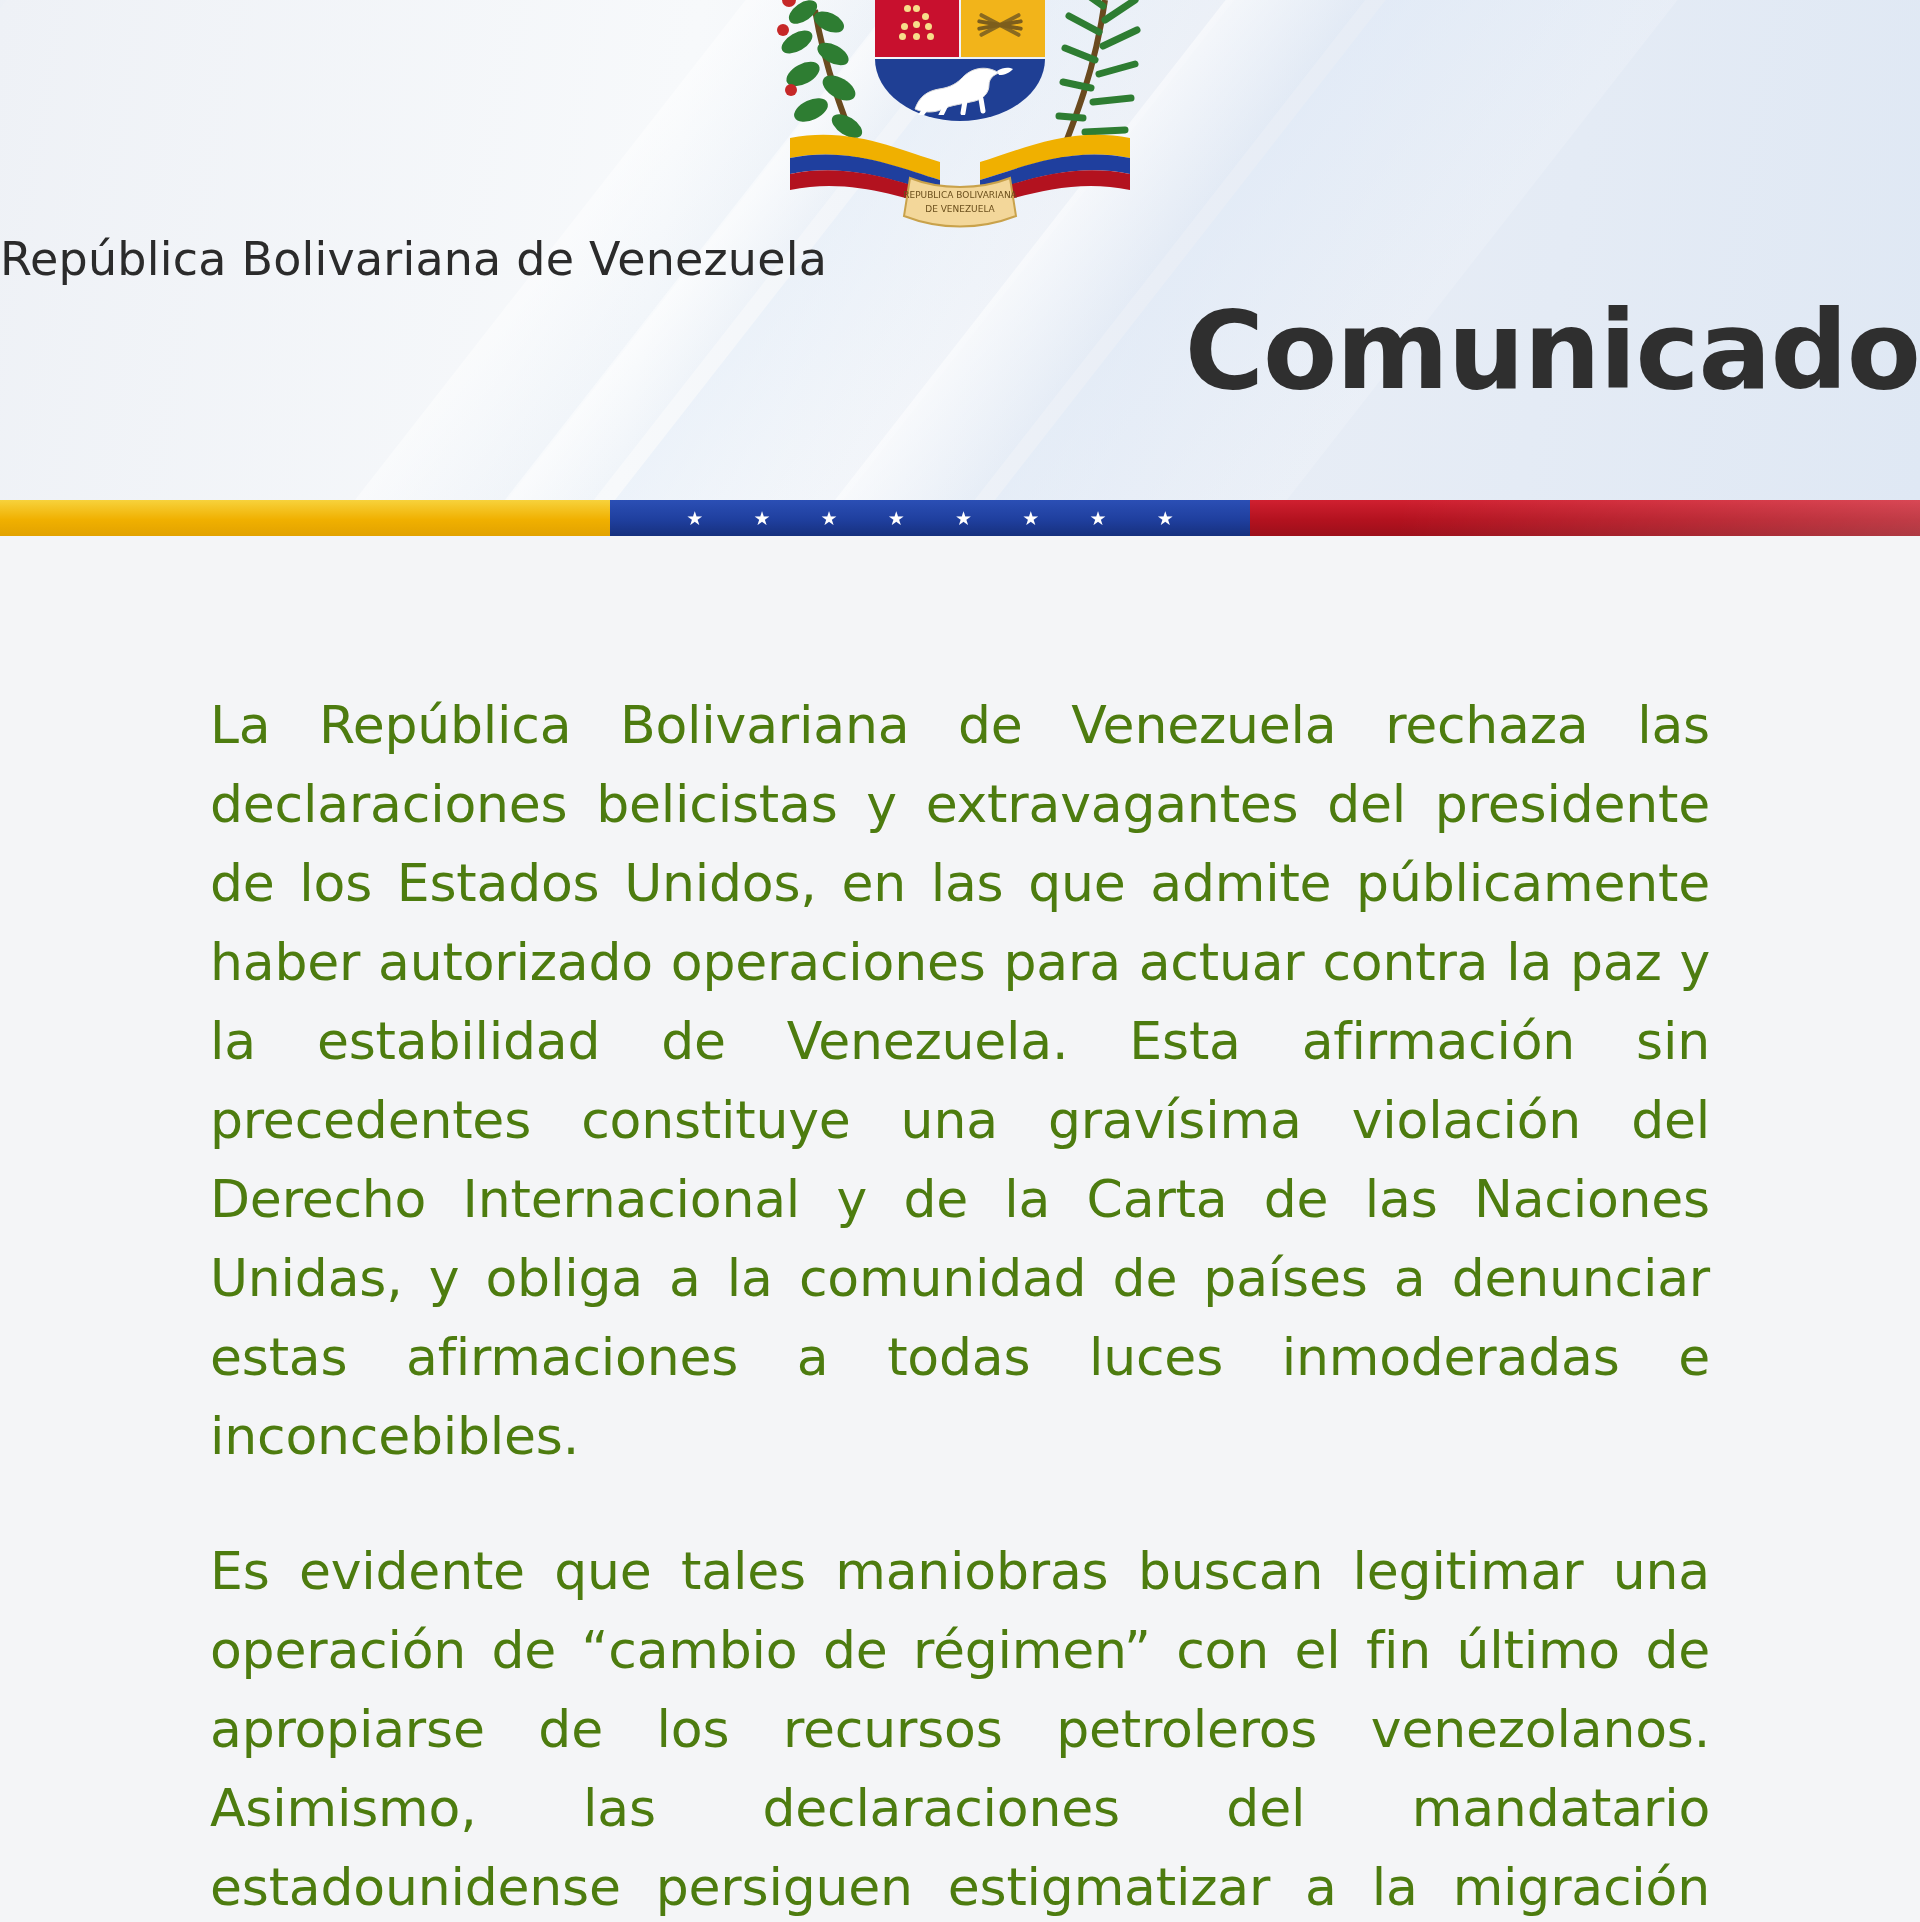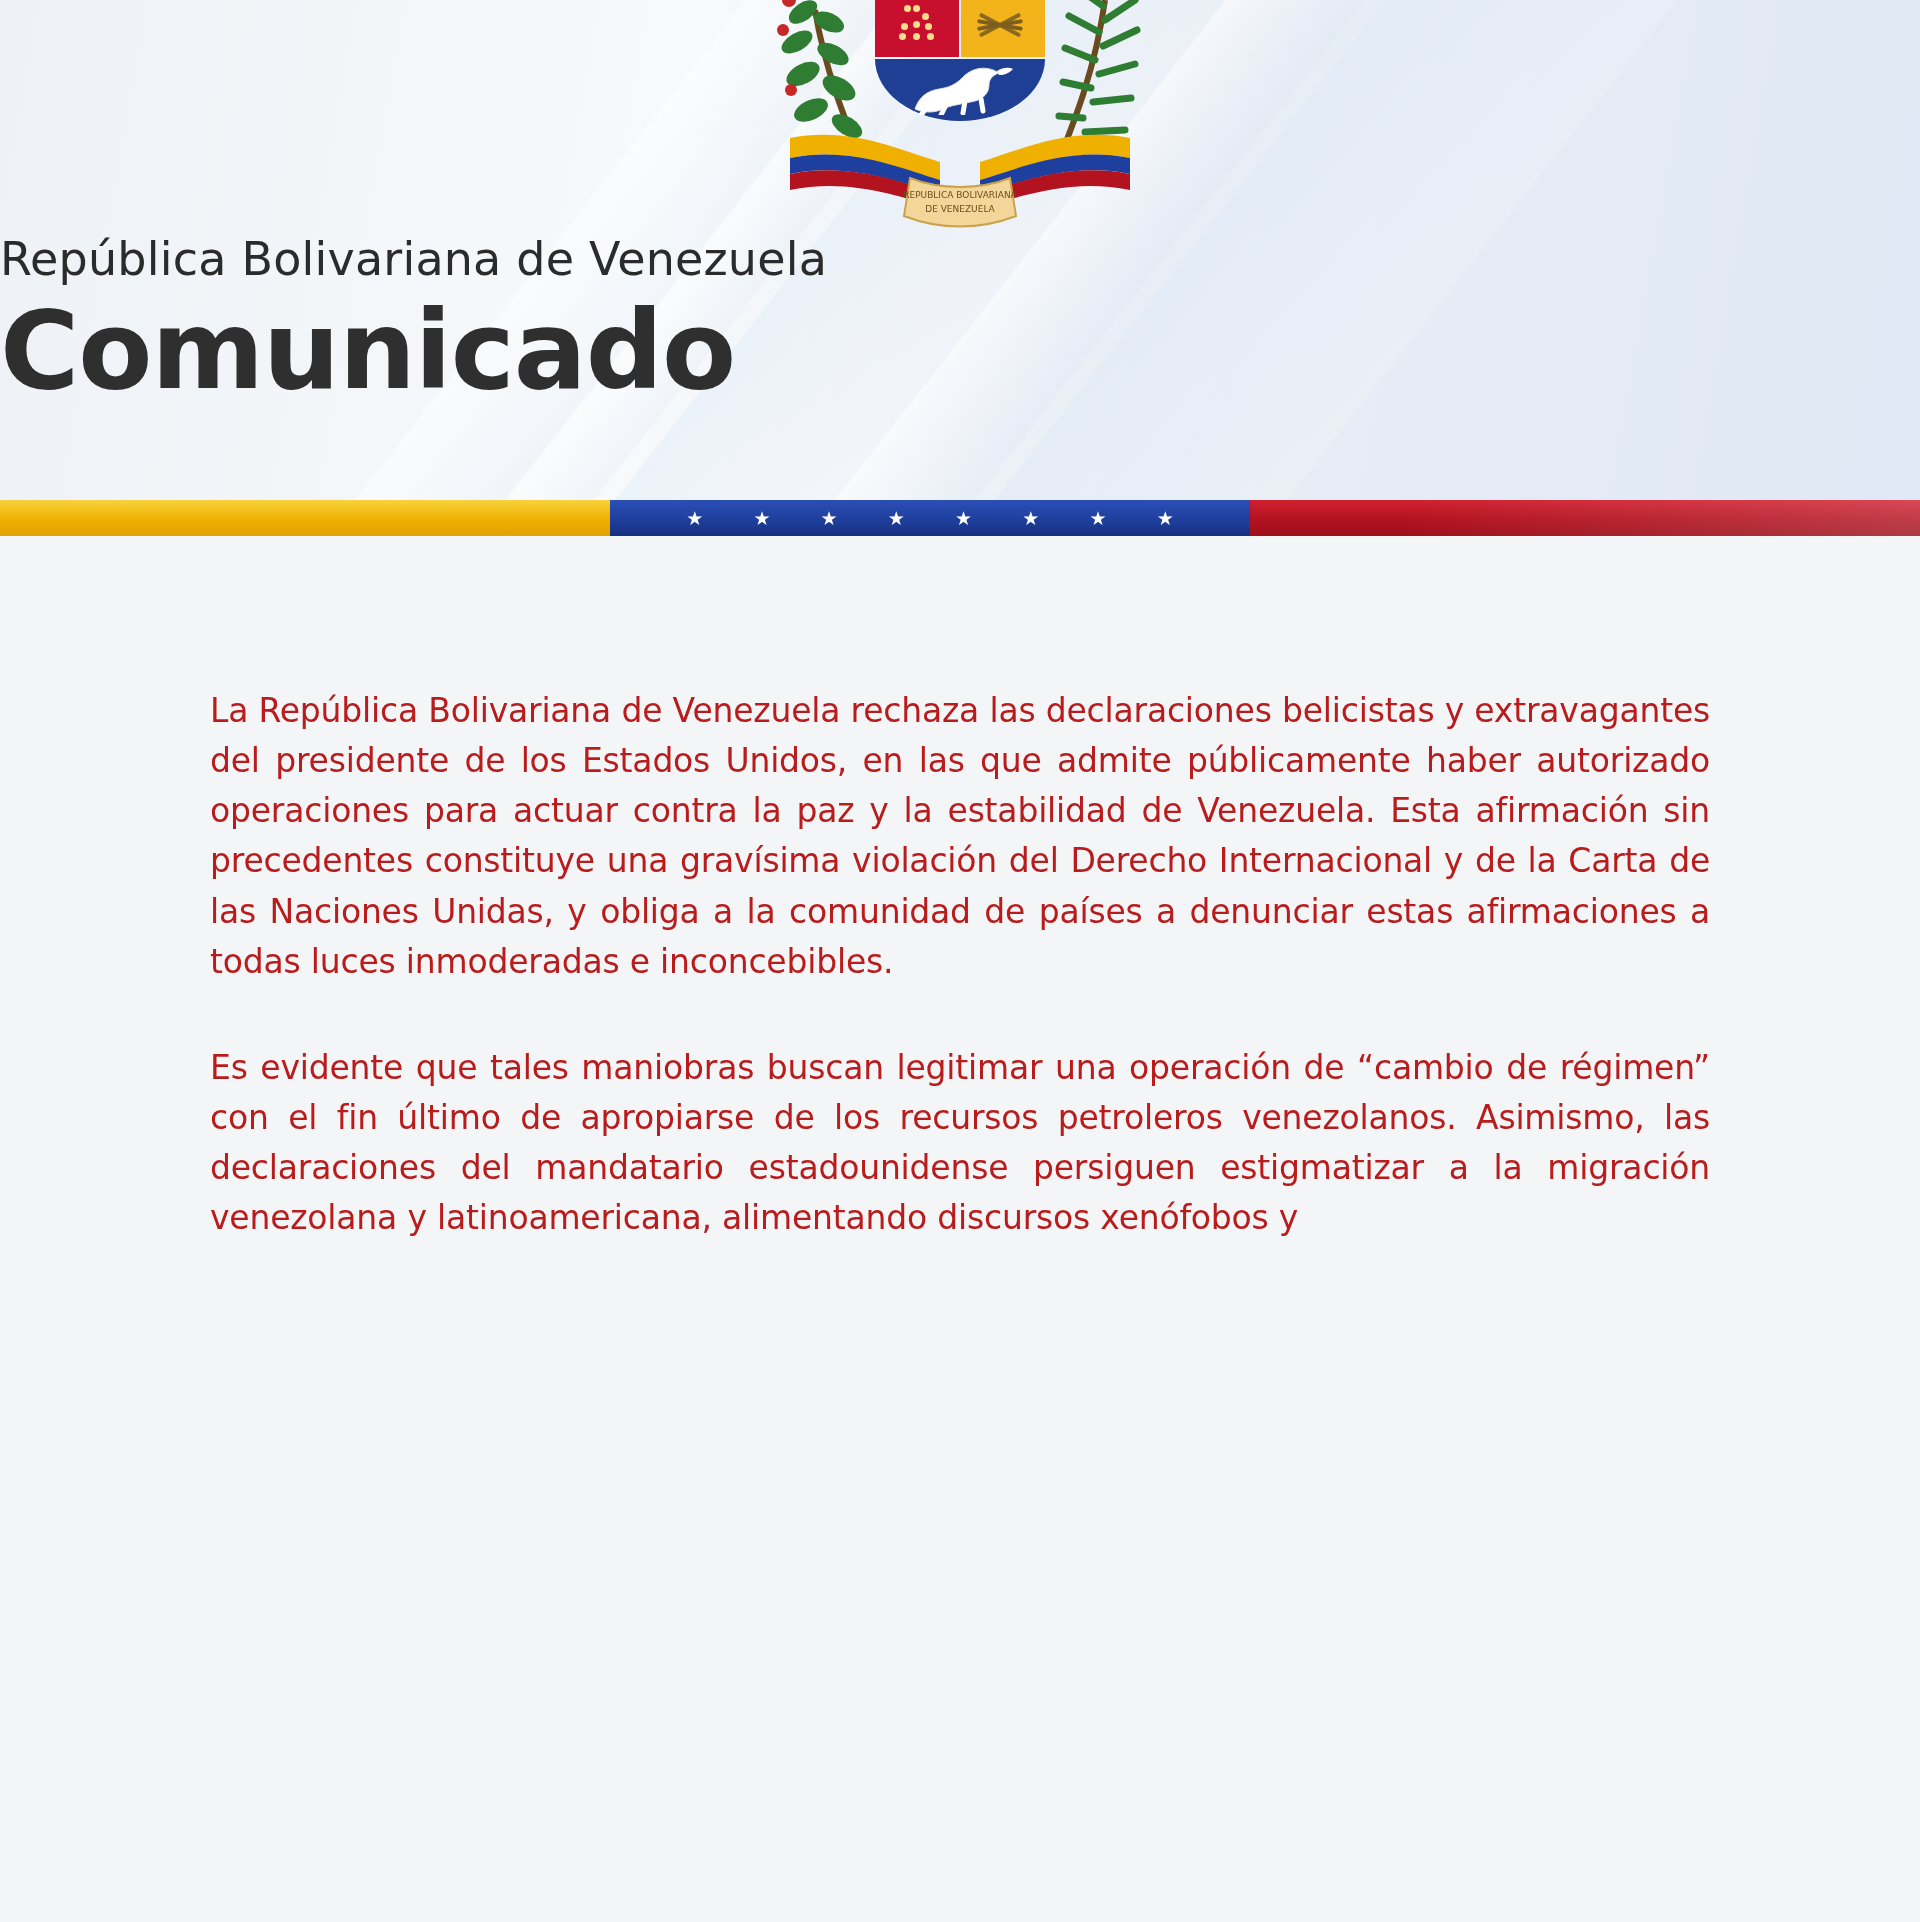--- a/index.html
+++ b/index.html
@@ -145,21 +145,21 @@
     font-size: 46px;
     letter-spacing: 0.2px;
     color: #2b2b2b;
     font-weight: 400;
     font-family: "DejaVu Sans", sans-serif;
   }
   .doc-title {
     position: absolute;
     top: 288px;
     left: 0; right: 0;
-    text-align: left;
+    text-align: right;
     font-size: 108px;
     font-weight: 700;
     color: #2f2f2f;
     letter-spacing: -1px;
     font-family: "DejaVu Sans", sans-serif;
   }
 
   
   .tricolor {
     position: relative;
@@ -200,23 +200,23 @@
     width: 1920px;
     background: #f4f5f7;
     padding-top: 150px;
   }
   .content {
     width: 1500px;
     margin: 0 auto;
   }
   .para {
     font-family: "DejaVu Sans", sans-serif;
-    font-size: 33px;
+    font-size: 52px;
     line-height: 1.52;
-    color: #b91c1c;
+    color: #4d7c0f;
     text-align: justify;
     margin: 0 0 56px 0;
     letter-spacing: -0.2px;
   }
   .para:last-child { margin-bottom: 0; }
 </style>
 </head>
 <body>
 
 <div class="page">

